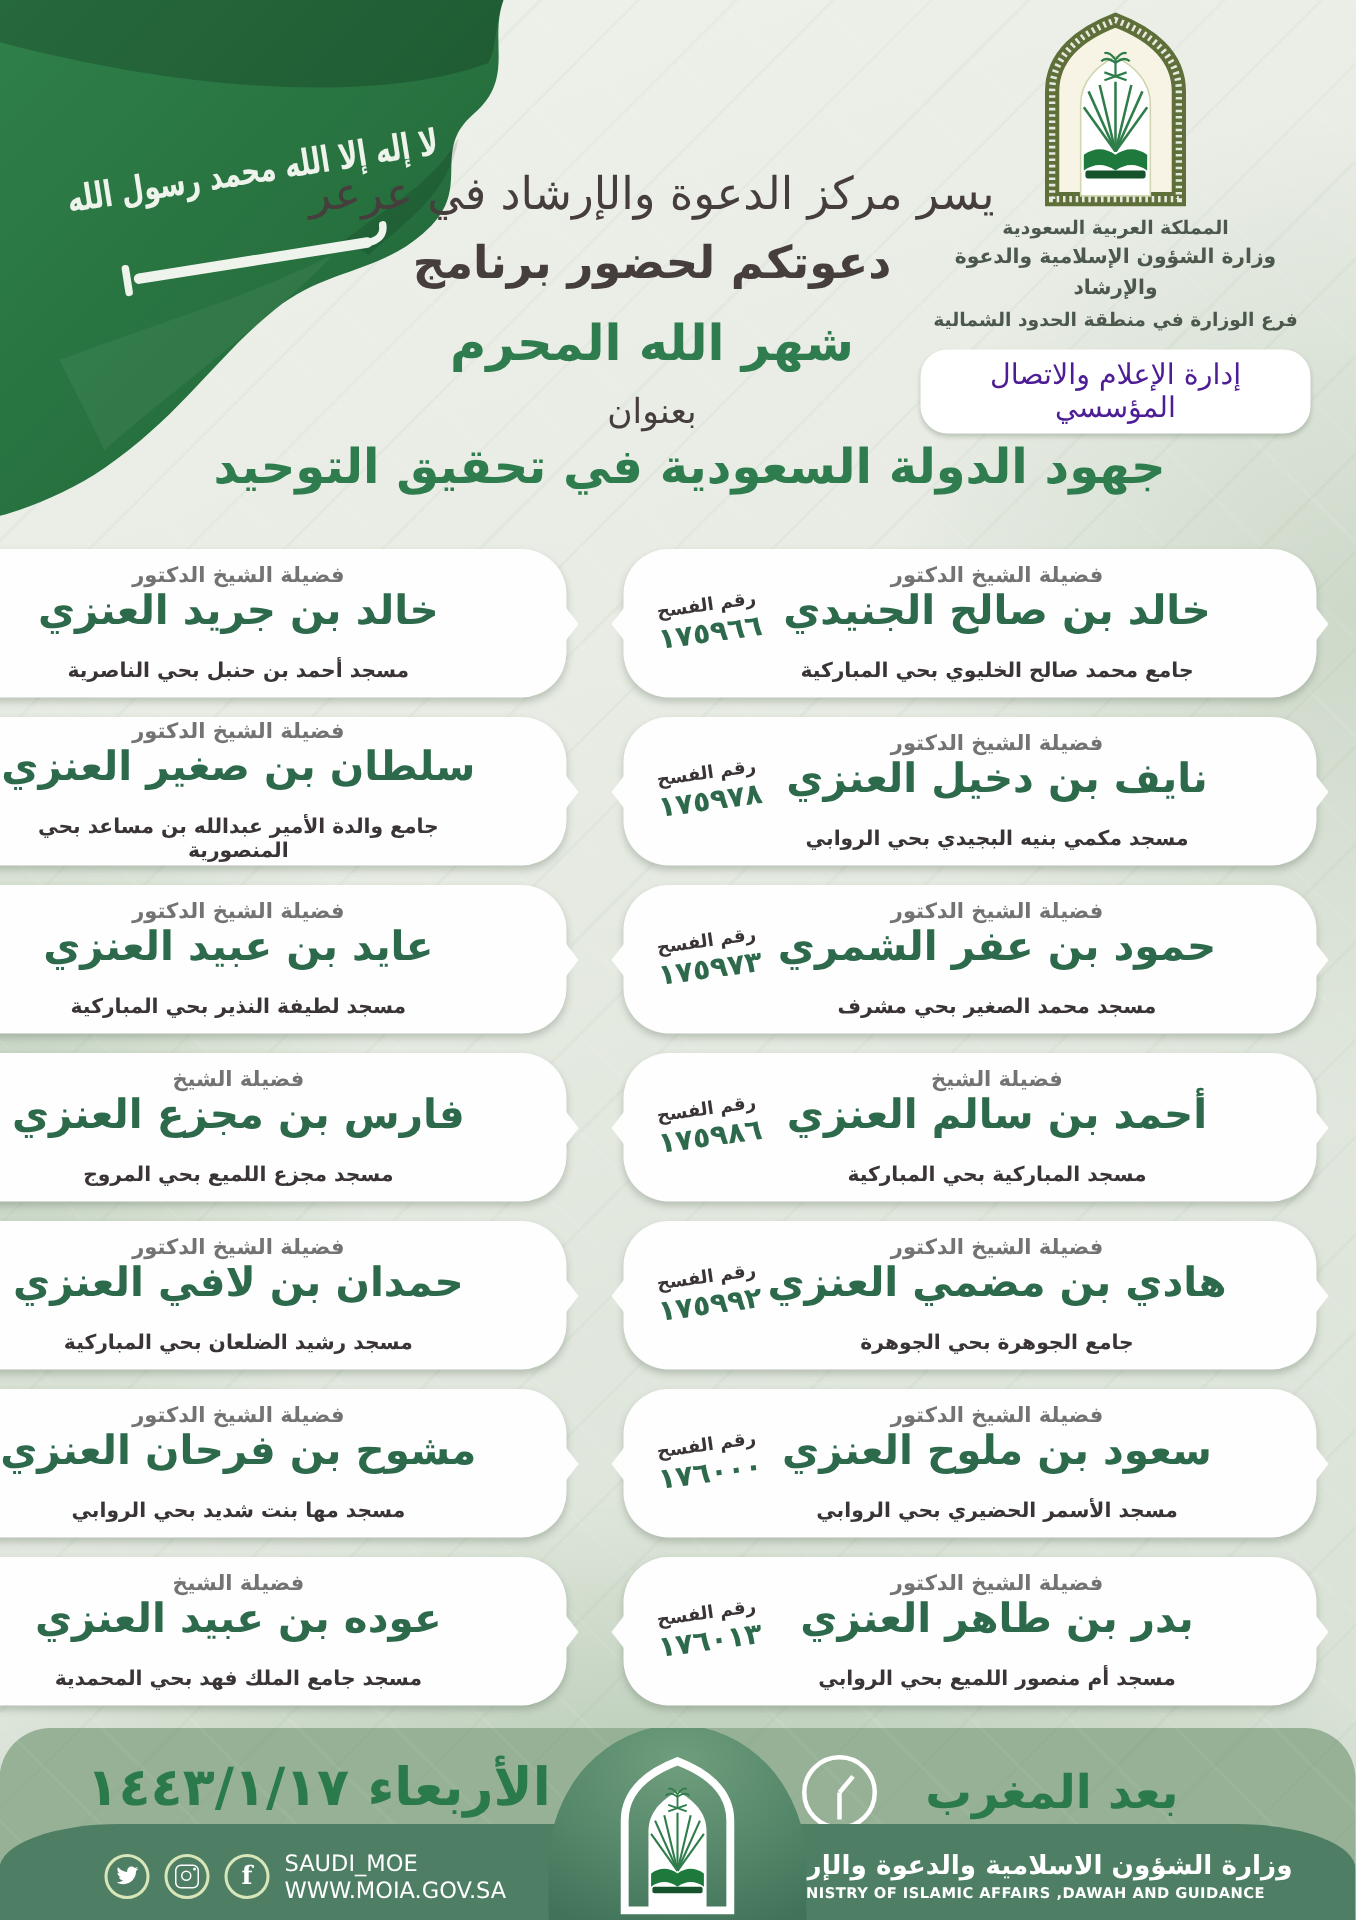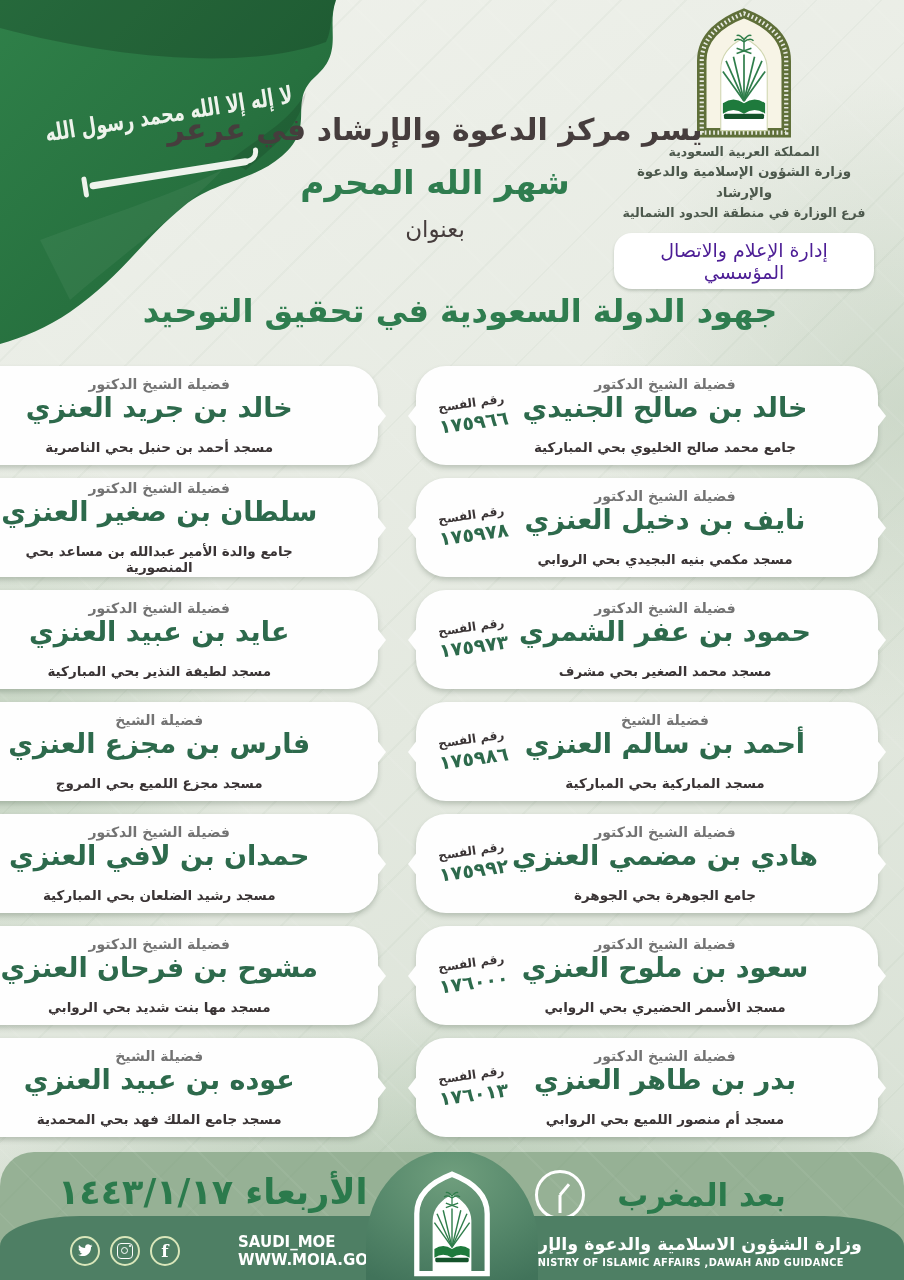--- a/index.html
+++ b/index.html
@@ -27,21 +27,21 @@
   .calligraphy .c1{font-size:12.5px;}
   .calligraphy .c2{font-size:13.5px;}
   .calligraphy .c3{font-size:12.5px;}
   .media-badge{
     display:inline-block;margin-top:10px;padding:6px 18px;background:#fff;border-radius:18px;
     color:#4c1d95;font-size:19px;font-weight:normal;box-shadow:0 2px 3px rgba(70,90,70,.25);
   }
 
   
   .header-txt{position:absolute;top:112px;left:120px;width:630px;text-align:center;color:#463d3d;}
-  .h-line1{font-size:30px;font-weight:700;letter-spacing:-.5px;}
+  .h-line1{font-size:30px;font-weight:400;letter-spacing:-.5px;}
   .h-line2{font-size:30px;font-weight:600;margin-top:11px;}
   .h-program{font-size:33px;font-weight:bold;color:#2f7d4f;margin-top:16px;}
   .h-topic{font-size:23px;margin-top:14px;}
   .h-title{position:absolute;top:292px;left:16px;right:0;text-align:center;font-size:32px;font-weight:bold;color:#2f7d4f;}
 
   
   .cards{
     position:absolute;top:366px;left:26px;right:26px;
     display:grid;grid-template-columns:1fr 1fr;column-gap:38px;row-gap:13px;
   }
@@ -77,21 +77,21 @@
   .band{position:absolute;left:0;right:0;bottom:0;height:64px;background:#4e7f64;
     border-radius:80px 80px 0 0 / 30px 30px 0 0;}
   .social{position:absolute;left:70px;bottom:10px;display:flex;align-items:center;gap:10px;direction:ltr;}
   .s-icon{width:30px;height:30px;border:2px solid #d9e6ba;border-radius:50%;
     display:flex;align-items:center;justify-content:center;color:#fff;box-sizing:border-box;}
   .s-icon svg{display:block;}
   .s-fb{font-family:"DejaVu Serif",serif;font-size:17px;font-weight:bold;color:#fff;line-height:1;}
   .ig{width:14px;height:14px;border:1.6px solid #fff;border-radius:4px;position:relative;}
   .ig::before{content:"";position:absolute;left:3px;top:3px;width:5px;height:5px;border:1.4px solid #fff;border-radius:50%;}
   .ig::after{content:"";position:absolute;right:1px;top:1px;width:2px;height:2px;background:#fff;border-radius:50%;}
-  .s-text{color:#fff;font-weight:bold;font-size:15px;line-height:1.25;text-align:left;margin-left:48px;}
+  .s-text{color:#fff;font-weight:normal;font-size:15px;line-height:1.25;text-align:left;}
   .f-ministry{position:absolute;right:42px;bottom:12px;text-align:center;color:#fff;}
   .f-ministry-ar{font-size:17.5px;font-weight:bold;letter-spacing:.5px;}
   .f-ministry-en{font-size:9.8px;font-weight:bold;letter-spacing:.3px;margin-top:3px;}
   .dome{position:absolute;left:50%;bottom:0;transform:translateX(-50%);width:172px;height:130px;
     border-radius:50% 50% 0 0 / 72% 72% 0 0;
     background:radial-gradient(90% 90% at 50% 20%, #6f9e7d 0%, #55876a 55%, #41735a 100%);
     display:flex;align-items:flex-end;justify-content:center;}
   .dome-logo{width:92px;height:110px;margin-bottom:2px;}
 </style>
 </head>
@@ -159,20 +159,21 @@
     <div class="calligraphy">
       <div class="c1">المملكة العربية السعودية</div>
       <div class="c2">وزارة الشؤون الإسلامية والدعوة والإرشاد</div>
       <div class="c3">فرع الوزارة في منطقة الحدود الشمالية</div>
     </div>
     <div class="media-badge">إدارة الإعلام والاتصال المؤسسي</div>
   </div>
 
   <div class="header-txt">
     <div class="h-line1">يسر مركز الدعوة والإرشاد في عرعر</div>
+    <div class="h-line2">دعوتكم لحضور برنامج</div>
     <div class="h-program">شهر الله المحرم</div>
     <div class="h-topic">بعنوان</div>
   </div>
   <div class="h-title">جهود الدولة السعودية في تحقيق التوحيد</div>
 
   <div class="cards" id="cards">
     <div class="card">
       <div class="permit">
         <div class="permit-label">رقم الفسح</div>
         <div class="permit-no">١٧٥٩٦٦</div>

